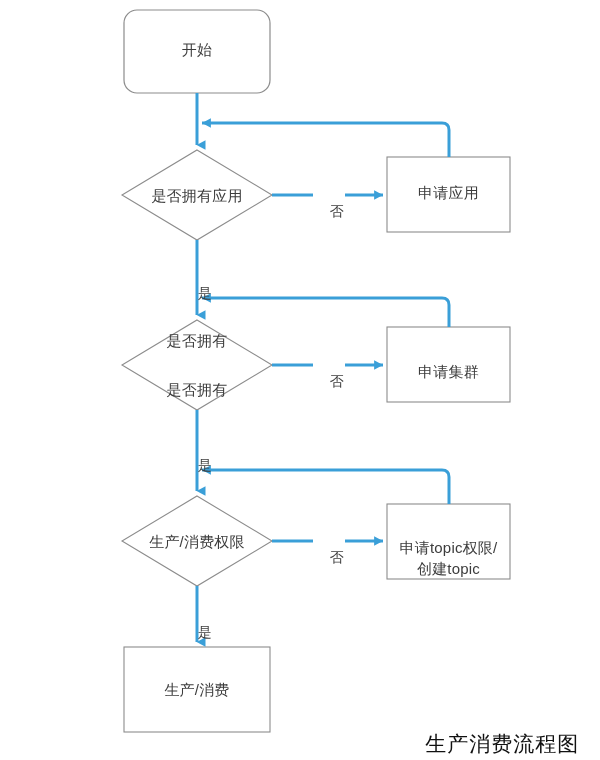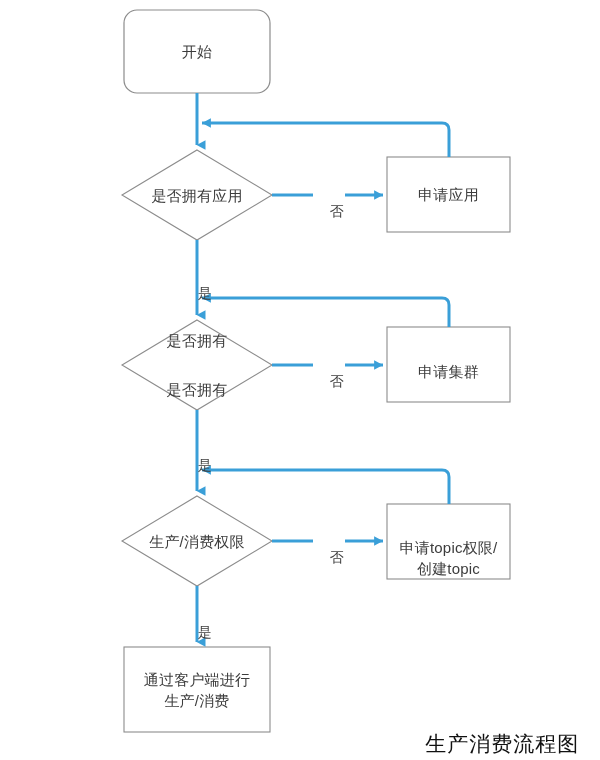--- a/index.html
+++ b/index.html
@@ -106,29 +106,29 @@
     <path d="M197,410 L197,491" fill="none" stroke="#3a9fd8" stroke-width="3" marker-end="url(#arrow-down)"></path>
 
     <path d="M272,541 L313,541" fill="none" stroke="#3a9fd8" stroke-width="3"></path>
     <path d="M345,541 L383,541" fill="none" stroke="#3a9fd8" stroke-width="3" marker-end="url(#arrow-right)"></path>
 
     <path d="M449,504 L449,477 Q449,470 442,470 L202,470" fill="none" stroke="#3a9fd8" stroke-width="3" marker-end="url(#arrow-left)"></path>
 
     <path d="M197,586 L197,642" fill="none" stroke="#3a9fd8" stroke-width="3" marker-end="url(#arrow-down)"></path>
   </svg>
 
-  <div class="node-label" style="left:124px; top:10px; width:146px; height:83px;">
+  <div class="node-label" style="left:124px; top:10px; width:146px; height:83px;font-family:Liberation Mono, monospace;">
     <span>开始</span>
   </div>
 
   <div class="node-label" style="left:112px; top:175px; width:170px; height:40px;">
     <span>是否拥有应用</span>
   </div>
 
-  <div class="node-label" style="left:387px; top:157px; width:123px; height:75px;">
+  <div class="node-label" style="left:387px; top:157px; width:123px; height:75px;font-family:Liberation Mono, monospace;">
     <span>申请应用</span>
   </div>
 
   <div class="node-label" style="left:112px; top:334px; width:170px; height:62px; flex-direction:column;gap:28px;">
     <span>是否拥有</span>
     <span>是否拥有</span>
   </div>
 
   <div class="node-label" style="left:387px; top:327px; width:123px; height:88px;">
     <span>申请集群</span>
@@ -137,21 +137,20 @@
   <div class="node-label" style="left:105px; top:510px; width:184px; height:62px; flex-direction:column;">
     <span>生产/消费权限</span>
   </div>
 
   <div class="node-label" style="left:385px; top:504px; width:127px; height:61px; flex-direction:column;margin-top:23px;">
     <span>申请topic权限/</span>
     <span>创建topic</span>
   </div>
 
   <div class="node-label" style="left:124px; top:647px; width:146px; height:85px; flex-direction:column;">
-    <span>通过客户端进行</span>
     <span>生产/消费</span>
   </div>
 
   <div class="edge-label" style="left:313px; top:187px; width:32px;">
     <span>否</span>
   </div>
 
   <div class="edge-label" style="left:181px; top:269px; width:32px;">
     <span>是</span>
   </div>

